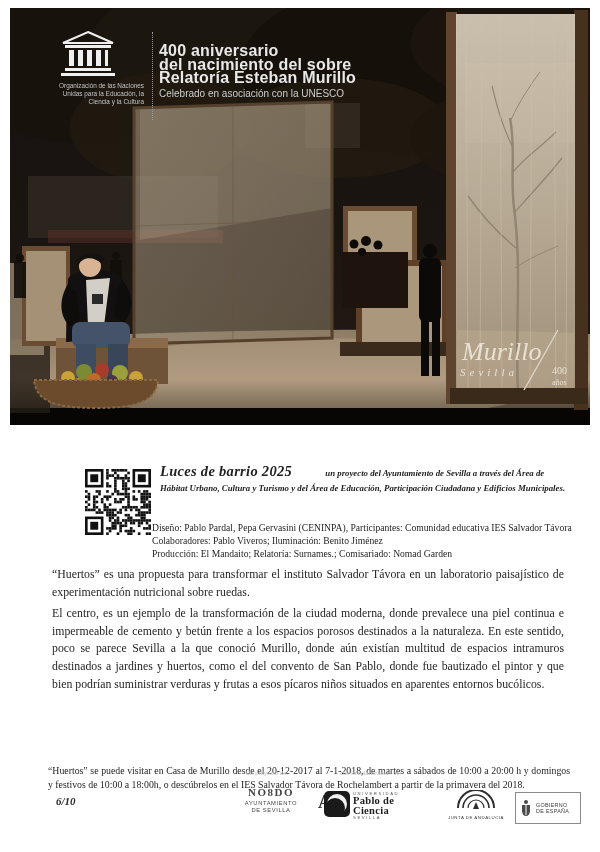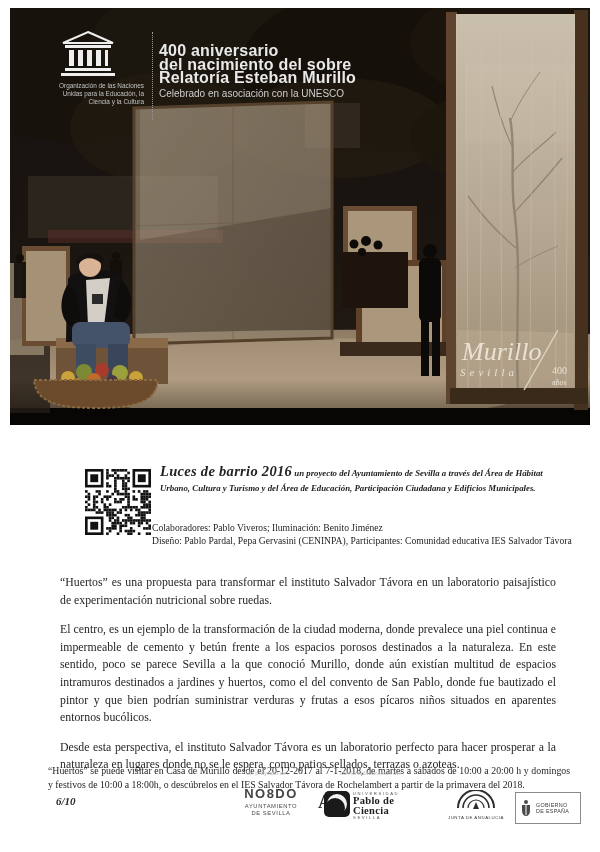--- a/index.html
+++ b/index.html
@@ -20,34 +20,34 @@
   .unesco-right{padding-top:14px;}
   .unesco-right .l{font-size:16px;font-weight:bold;line-height:13.5px;color:#e9e9e9;letter-spacing:.2px;}
   .unesco-right .s{font-size:10px;margin-top:3px;color:#cfcfcf;}
 
   
   .qr{position:absolute;left:85px;top:469px;width:66px;height:66px;}
   .titleblock{position:absolute;left:160px;top:464px;width:412px;}
   .titleblock h1{margin:0;font-size:18.5px;font-weight:bold;letter-spacing:.2px;color:#161616;}
   .subtitle{margin-top:1px;font-style:italic;line-height:11.5px;color:#222;}
   .subtitle .lead{font-size:14.5px;font-weight:bold;letter-spacing:.3px;}
-  .subtitle .rest{font-size:8.8px;font-weight:bold;}
+  .subtitle .rest{font-size:8.8px;font-weight:bold;margin-left:31px;}
   .credits{position:absolute;left:152px;top:521px;width:428px;font-size:9.6px;line-height:13px;color:#242424;}
   .body-text{position:absolute;left:48px;top:562px;width:520px;font-size:11.8px;line-height:17.6px;
              text-align:justify;color:#1f1f1f;}
-  .body-text p{margin:12px;}
+  .body-text p{margin:4px;}
   .footnote{position:absolute;left:48px;top:764px;width:522px;font-size:9.8px;line-height:13.5px;
             text-align:justify;color:#242424;}
   .pagenum{position:absolute;left:56px;top:795px;font-style:italic;font-size:11px;color:#2a2a2a;font-weight:bold;}
 
   
   .flabel{position:absolute;font-family:"Liberation Sans",sans-serif;font-size:6px;color:#b9b9b9;}
   .logo{position:absolute;font-family:"Liberation Sans",sans-serif;color:#3d3d3d;}
   .nodo{left:236px;top:786px;width:70px;text-align:center;}
-  .nodo .motto{font-size:13px;letter-spacing:1.5px;font-weight:bold;color:#444;}
+  .nodo .motto{font-size:11px;letter-spacing:1.5px;font-weight:bold;color:#444;font-family:Liberation Serif, serif;}
   .nodo .sub{font-size:5.8px;letter-spacing:.6px;margin-top:2px;line-height:7px;color:#4a4a4a;}
   .alogo{left:318px;top:792px;}
   .alogo .a{font-family:"Liberation Serif",serif;font-size:19px;font-weight:bold;color:#2e2e2e;line-height:19px;}
   .alogo .smudge{display:inline-block;width:10px;height:4px;background:#c9c9c9;margin-left:1px;}
   .upo{left:324px;top:791px;display:flex;align-items:flex-start;}
   .upo-badge{width:26px;height:26px;background:#1a1a1a;border-radius:5px;position:relative;overflow:hidden;}
   .upo-badge .c1{position:absolute;left:3px;top:3px;width:20px;height:20px;border-radius:50%;background:#f2f2f2;}
   .upo-badge .c2{position:absolute;left:1px;top:7px;width:20px;height:20px;border-radius:50%;background:#1a1a1a;}
   .upo-txt{margin-left:3px;color:#1d1d1d;}
   .upo-txt .tiny{font-size:4.2px;letter-spacing:1.6px;color:#555;}
@@ -468,33 +468,33 @@
       <rect x="18" y="0" width="7" height="7" fill="#111"></rect>
       <rect x="19" y="1" width="5" height="5" fill="#fff"></rect>
       <rect x="20" y="2" width="3" height="3" fill="#111"></rect>
       <rect x="0" y="18" width="7" height="7" fill="#111"></rect>
       <rect x="1" y="19" width="5" height="5" fill="#fff"></rect>
       <rect x="2" y="20" width="3" height="3" fill="#111"></rect>
     </svg>
 
   <div class="titleblock">
     <div class="subtitle">
-      <span class="lead">Luces de barrio 2016</span><span class="rest"> un proyecto del Ayuntamiento de Sevilla a través del Área de Hábitat Urbano, Cultura y Turismo y del Área de Educación, Participación Ciudadana y Edificios Municipales.</span>
+      <span class="lead">Luces de barrio 2025</span><span class="rest"> un proyecto del Ayuntamiento de Sevilla a través del Área de Hábitat Urbano, Cultura y Turismo y del Área de Educación, Participación Ciudadana y Edificios Municipales.</span>
     </div>
   </div>
 
   <div class="credits">
+    <div>Diseño: Pablo Pardal, Pepa Gervasini (CENINPA), Participantes: Comunidad educativa IES Salvador Távora</div>
     <div>Colaboradores: Pablo Viveros; Iluminación: Benito Jiménez</div>
-    <div>Diseño: Pablo Pardal, Pepa Gervasini (CENINPA), Participantes: Comunidad educativa IES Salvador Távora</div>
+    <div>Producción: El Mandaito;  Relatoría: Surnames.; Comisariado: Nomad Garden</div>
   </div>
 
   <div class="body-text">
     <p>“Huertos” es una propuesta para transformar el instituto Salvador Távora en un laboratorio paisajístico de experimentación nutricional sobre ruedas.</p>
     <p>El centro, es un ejemplo de la transformación de la ciudad moderna, donde prevalece una piel continua e impermeable de cemento y betún frente a los espacios porosos destinados a la naturaleza.  En este sentido, poco se parece Sevilla a la que conoció Murillo, donde aún existían multitud de espacios intramuros destinados a jardines y huertos, como el del convento de San Pablo, donde fue bautizado el pintor y que bien podrían suministrar verduras y frutas a esos pícaros niños situados en aparentes entornos bucólicos.</p>
-    <p>Desde esta perspectiva, el instituto Salvador Távora es un laboratorio perfecto para hacer prosperar a la naturaleza en lugares donde no se le espera, como patios sellados, terrazas o azoteas.</p>
   </div>
 
   <div class="footnote">“Huertos” se puede visitar en Casa de Murillo desde el 20-12-2017 al 7-1-2018, de martes a sábados de 10:00 a 20:00 h y domingos y festivos de 10:00 a 18:00h, o descúbrelos en el IES Salvador Távora de Rochelambert a partir de la primavera del 2018.</div>
 
   <div class="pagenum">6/10</div>
 
   <div class="flabel" style="left:246px;top:770px;">Un proyecto de:</div>
   <div class="flabel" style="left:340px;top:770px;">con la colaboración de:</div>
 
   <div class="logo nodo">

